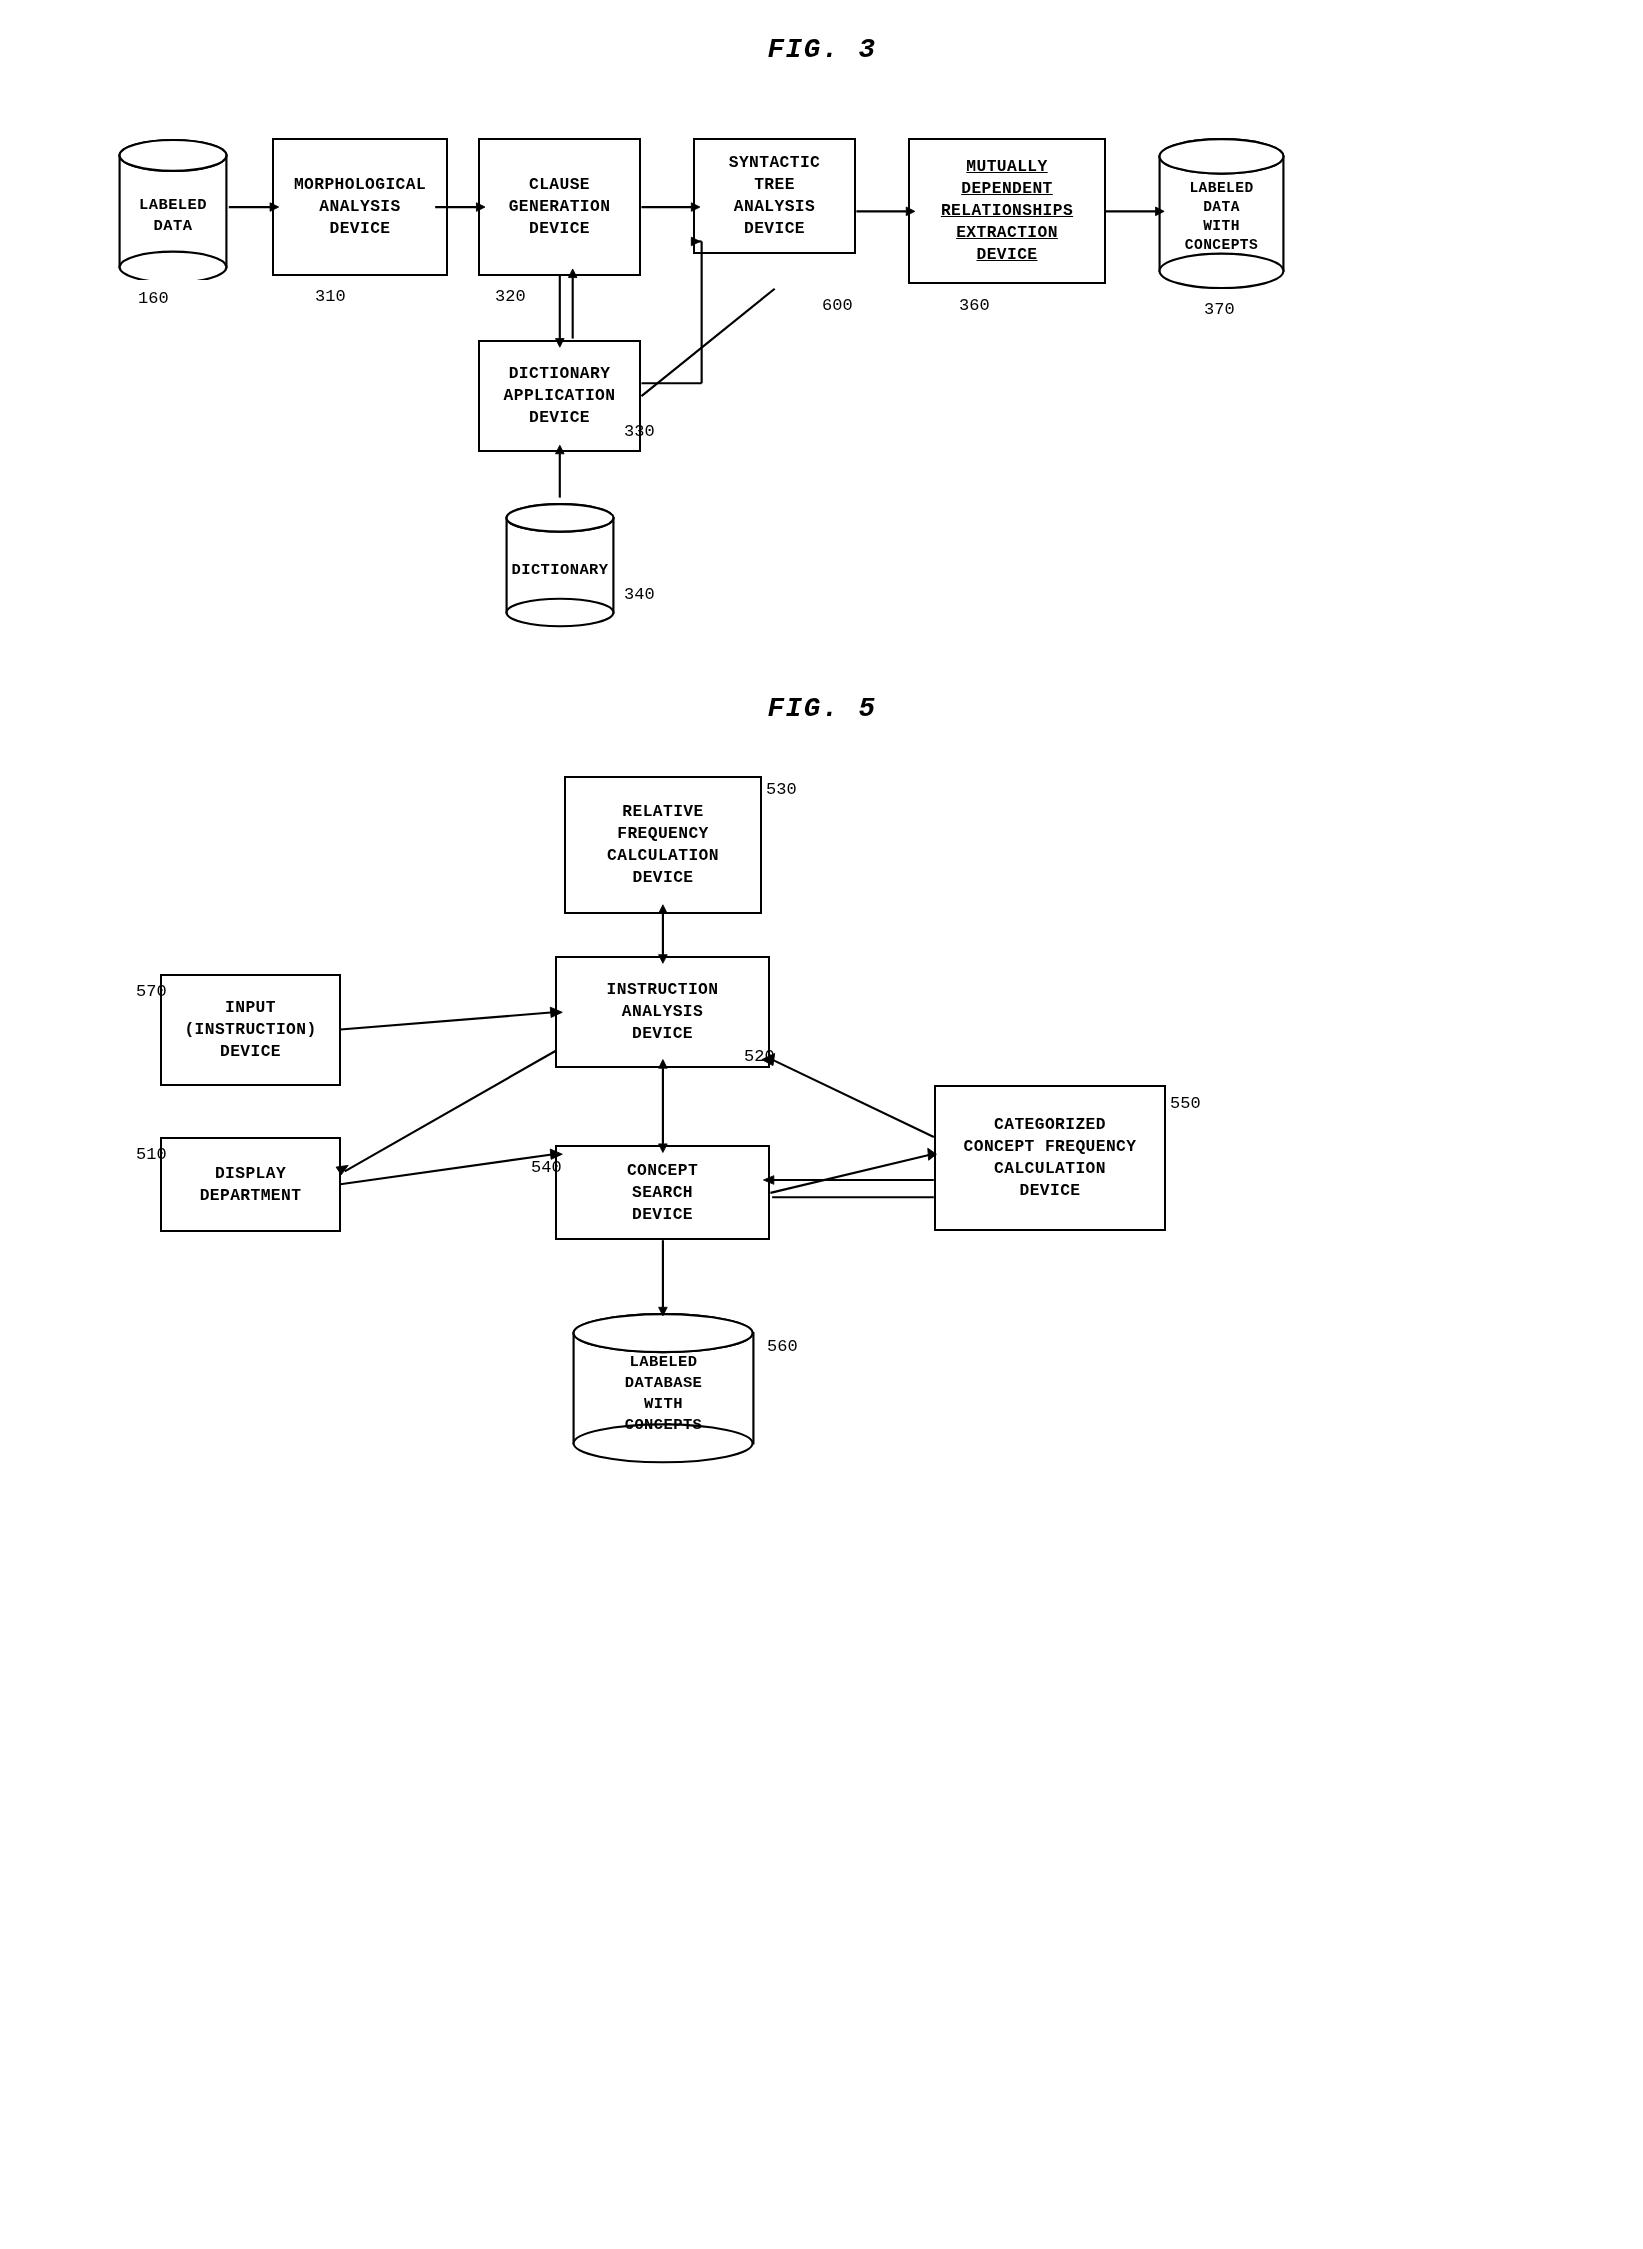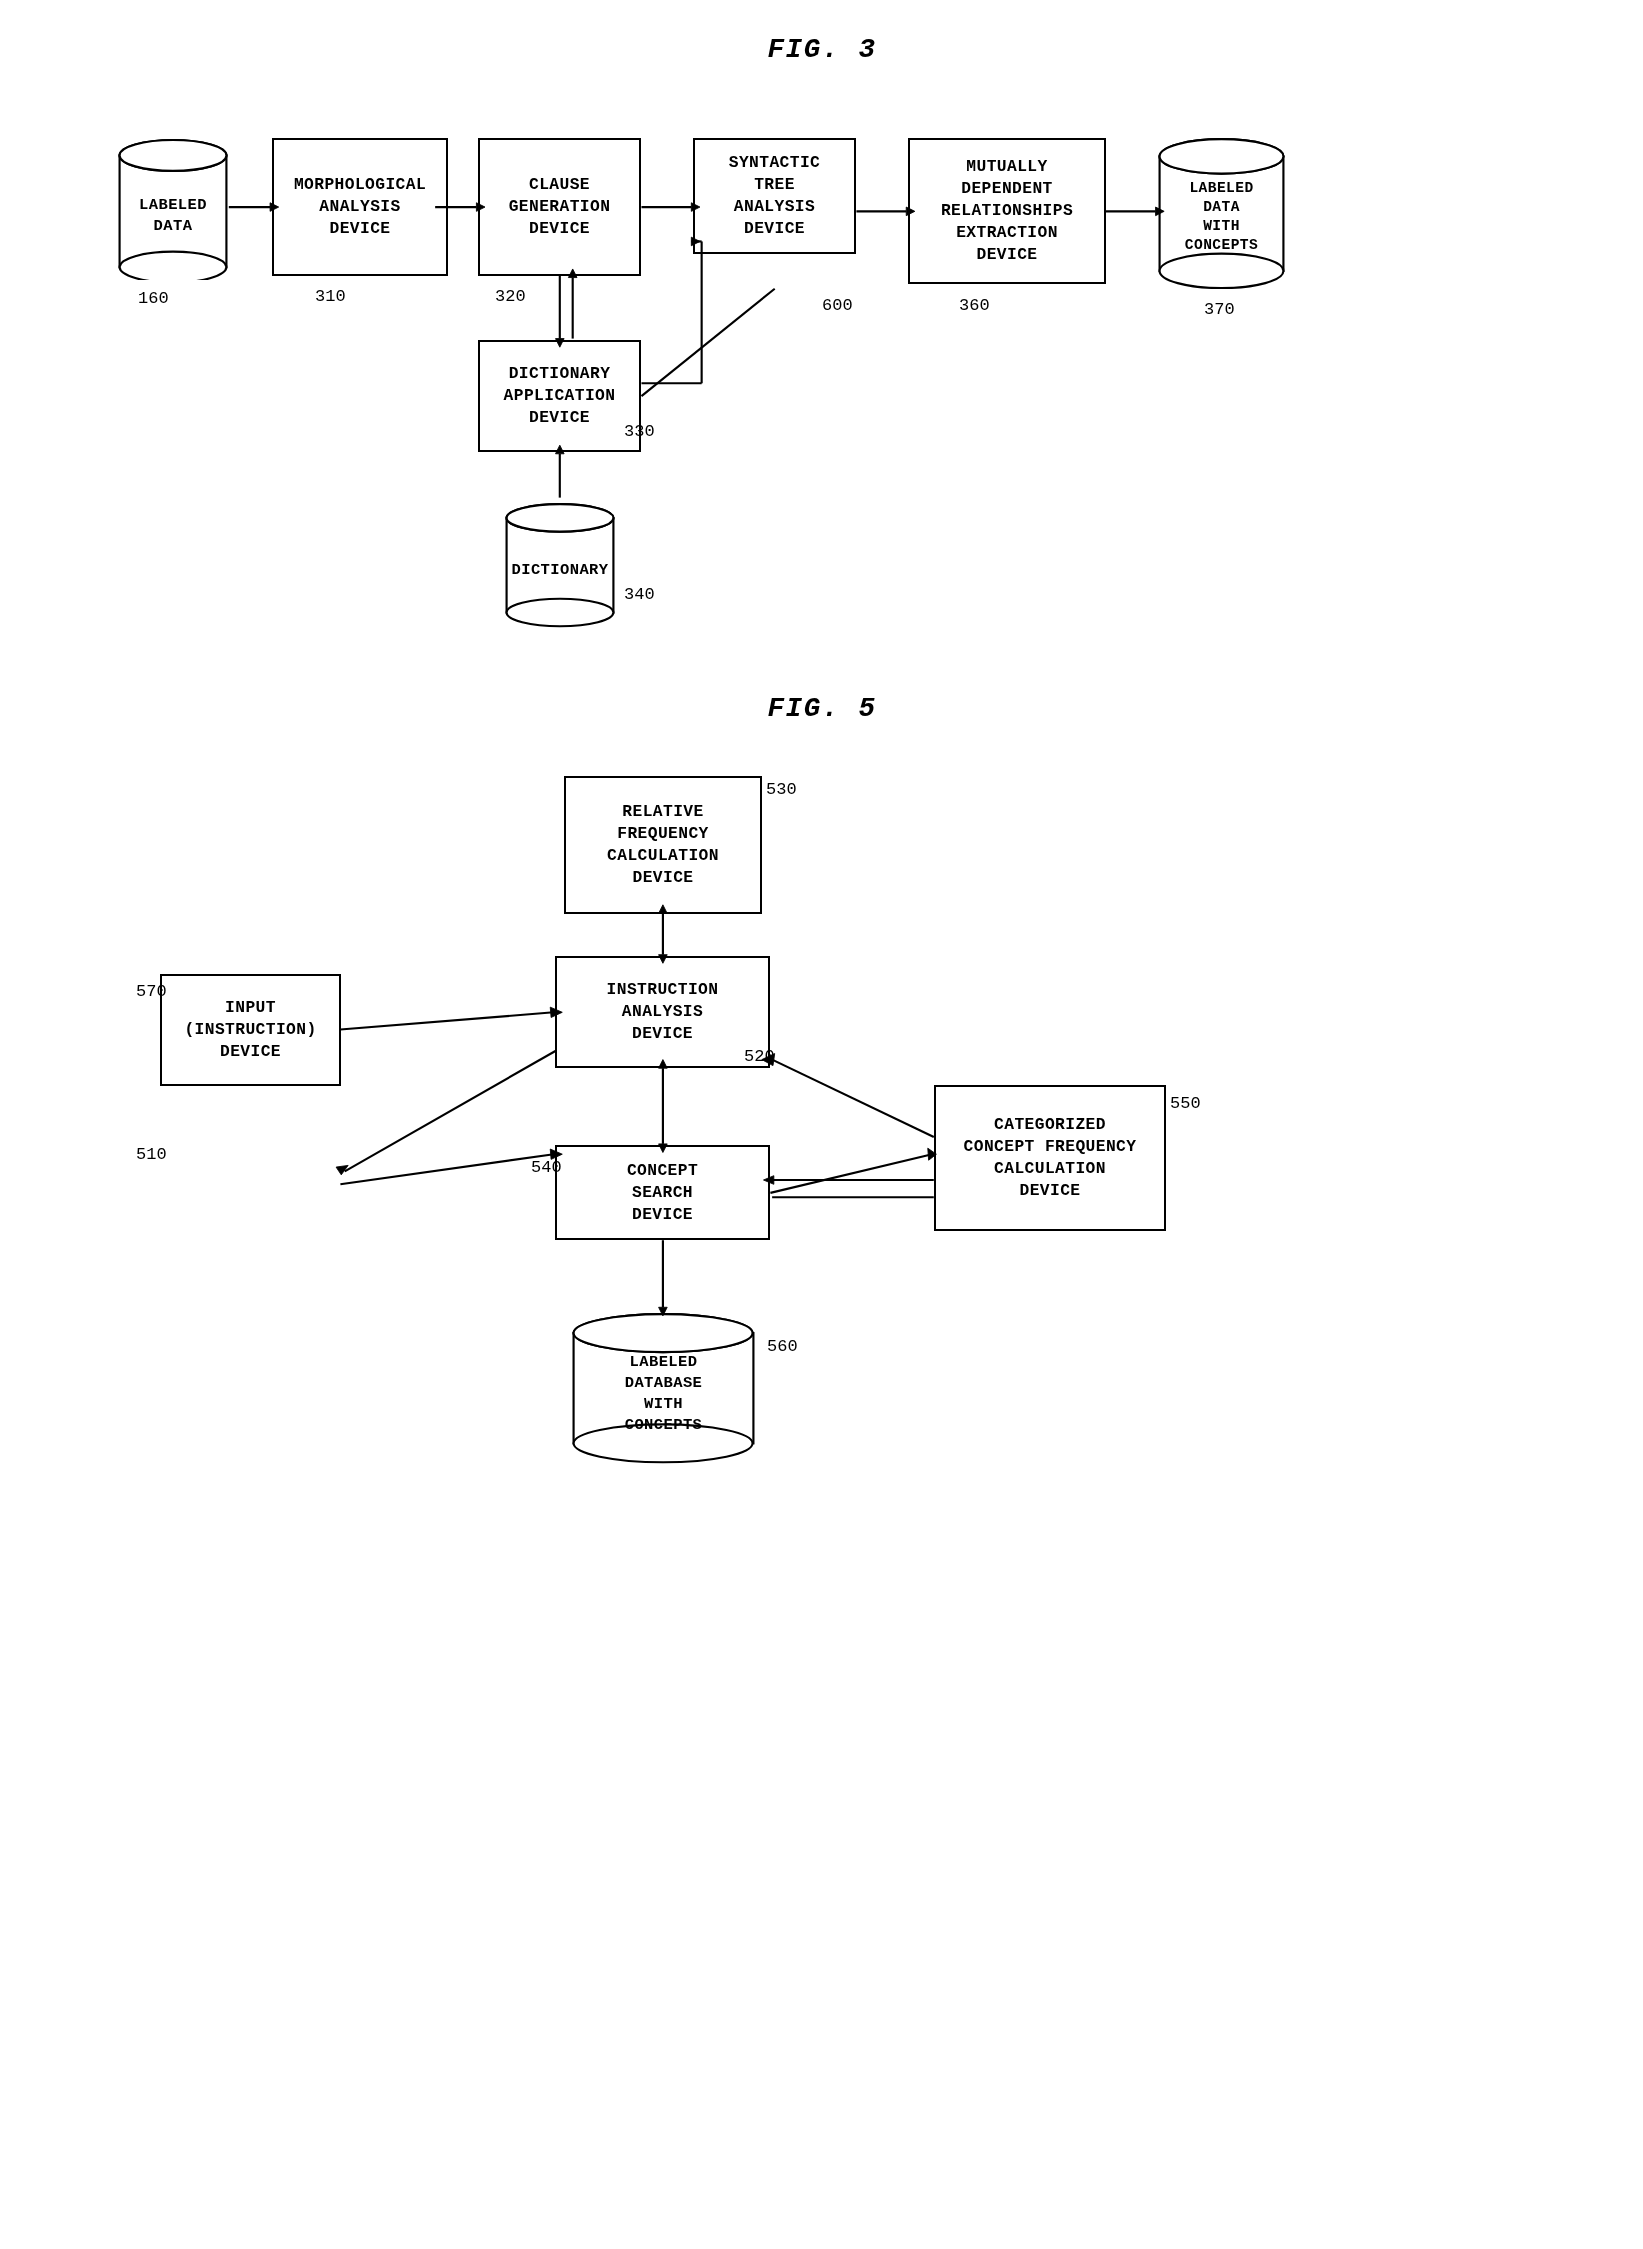--- a/index.html
+++ b/index.html
@@ -140,21 +140,21 @@
     </svg>
     <div class="cyl-text" style="font-size:15.5px;font-weight:bold;line-height:1.3;text-align:center;position:relative;z-index:2;margin-top:13px;">DICTIONARY</div>
   </div>
   <div class="ref-label" style="left:533px; top:494px;">340</div>
 
   <div class="box" style="left:602px; top:47px; width:163px; height:116px;">
     SYNTACTIC<br>TREE<br>ANALYSIS<br>DEVICE
   </div>
   <div class="ref-label" style="left:731px; top:205px;">600</div>
 
-  <div class="box" style="left:817px; top:47px; width:198px; height:146px;">
+  <div class="box" style="left:817px; top:47px; width:198px; height:146px;text-decoration:underline;">
     MUTUALLY<br>DEPENDENT<br>RELATIONSHIPS<br>EXTRACTION<br>DEVICE
   </div>
   <div class="ref-label" style="left:868px; top:205px;">360</div>
 
   <div class="cylinder" style="left:1066px; top:43px; width:129px; height:155px;">
     <svg viewBox="0 0 150 180" preserveAspectRatio="none">
       <rect x="3" y="26" width="144" height="133" stroke="#000" stroke-width="2.5" fill="white"></rect>
       <ellipse cx="75" cy="26" rx="72" ry="20" stroke="#000" stroke-width="2.5" fill="white"></ellipse>
       <ellipse cx="75" cy="159" rx="72" ry="20" stroke="#000" stroke-width="2.5" fill="white"></ellipse>
       <ellipse cx="75" cy="26" rx="72" ry="20" stroke="#000" stroke-width="2.5" fill="white"></ellipse>
@@ -205,20 +205,23 @@
   <div class="box" style="left:473px; top:26px; width:198px; height:138px;">
     RELATIVE<br>FREQUENCY<br>CALCULATION<br>DEVICE
   </div>
   <div class="ref-label" style="left:675px; top:30px;">530</div>
 
   <div class="box" style="left:69px; top:224px; width:181px; height:112px;">
     INPUT<br>(INSTRUCTION)<br>DEVICE
   </div>
   <div class="ref-label" style="left:45px; top:232px;">570</div>
 
+  <div class="box" style="left:69px; top:387px; width:181px; height:95px;">
+    DISPLAY<br>DEPARTMENT
+  </div>
   <div class="ref-label" style="left:45px; top:395px;">510</div>
 
   <div class="box" style="left:464px; top:206px; width:215px; height:112px;">
     INSTRUCTION<br>ANALYSIS<br>DEVICE
   </div>
   <div class="ref-label" style="left:653px; top:297px;">520</div>
 
   <div class="box" style="left:464px; top:395px; width:215px; height:95px;">
     CONCEPT<br>SEARCH<br>DEVICE
   </div>

